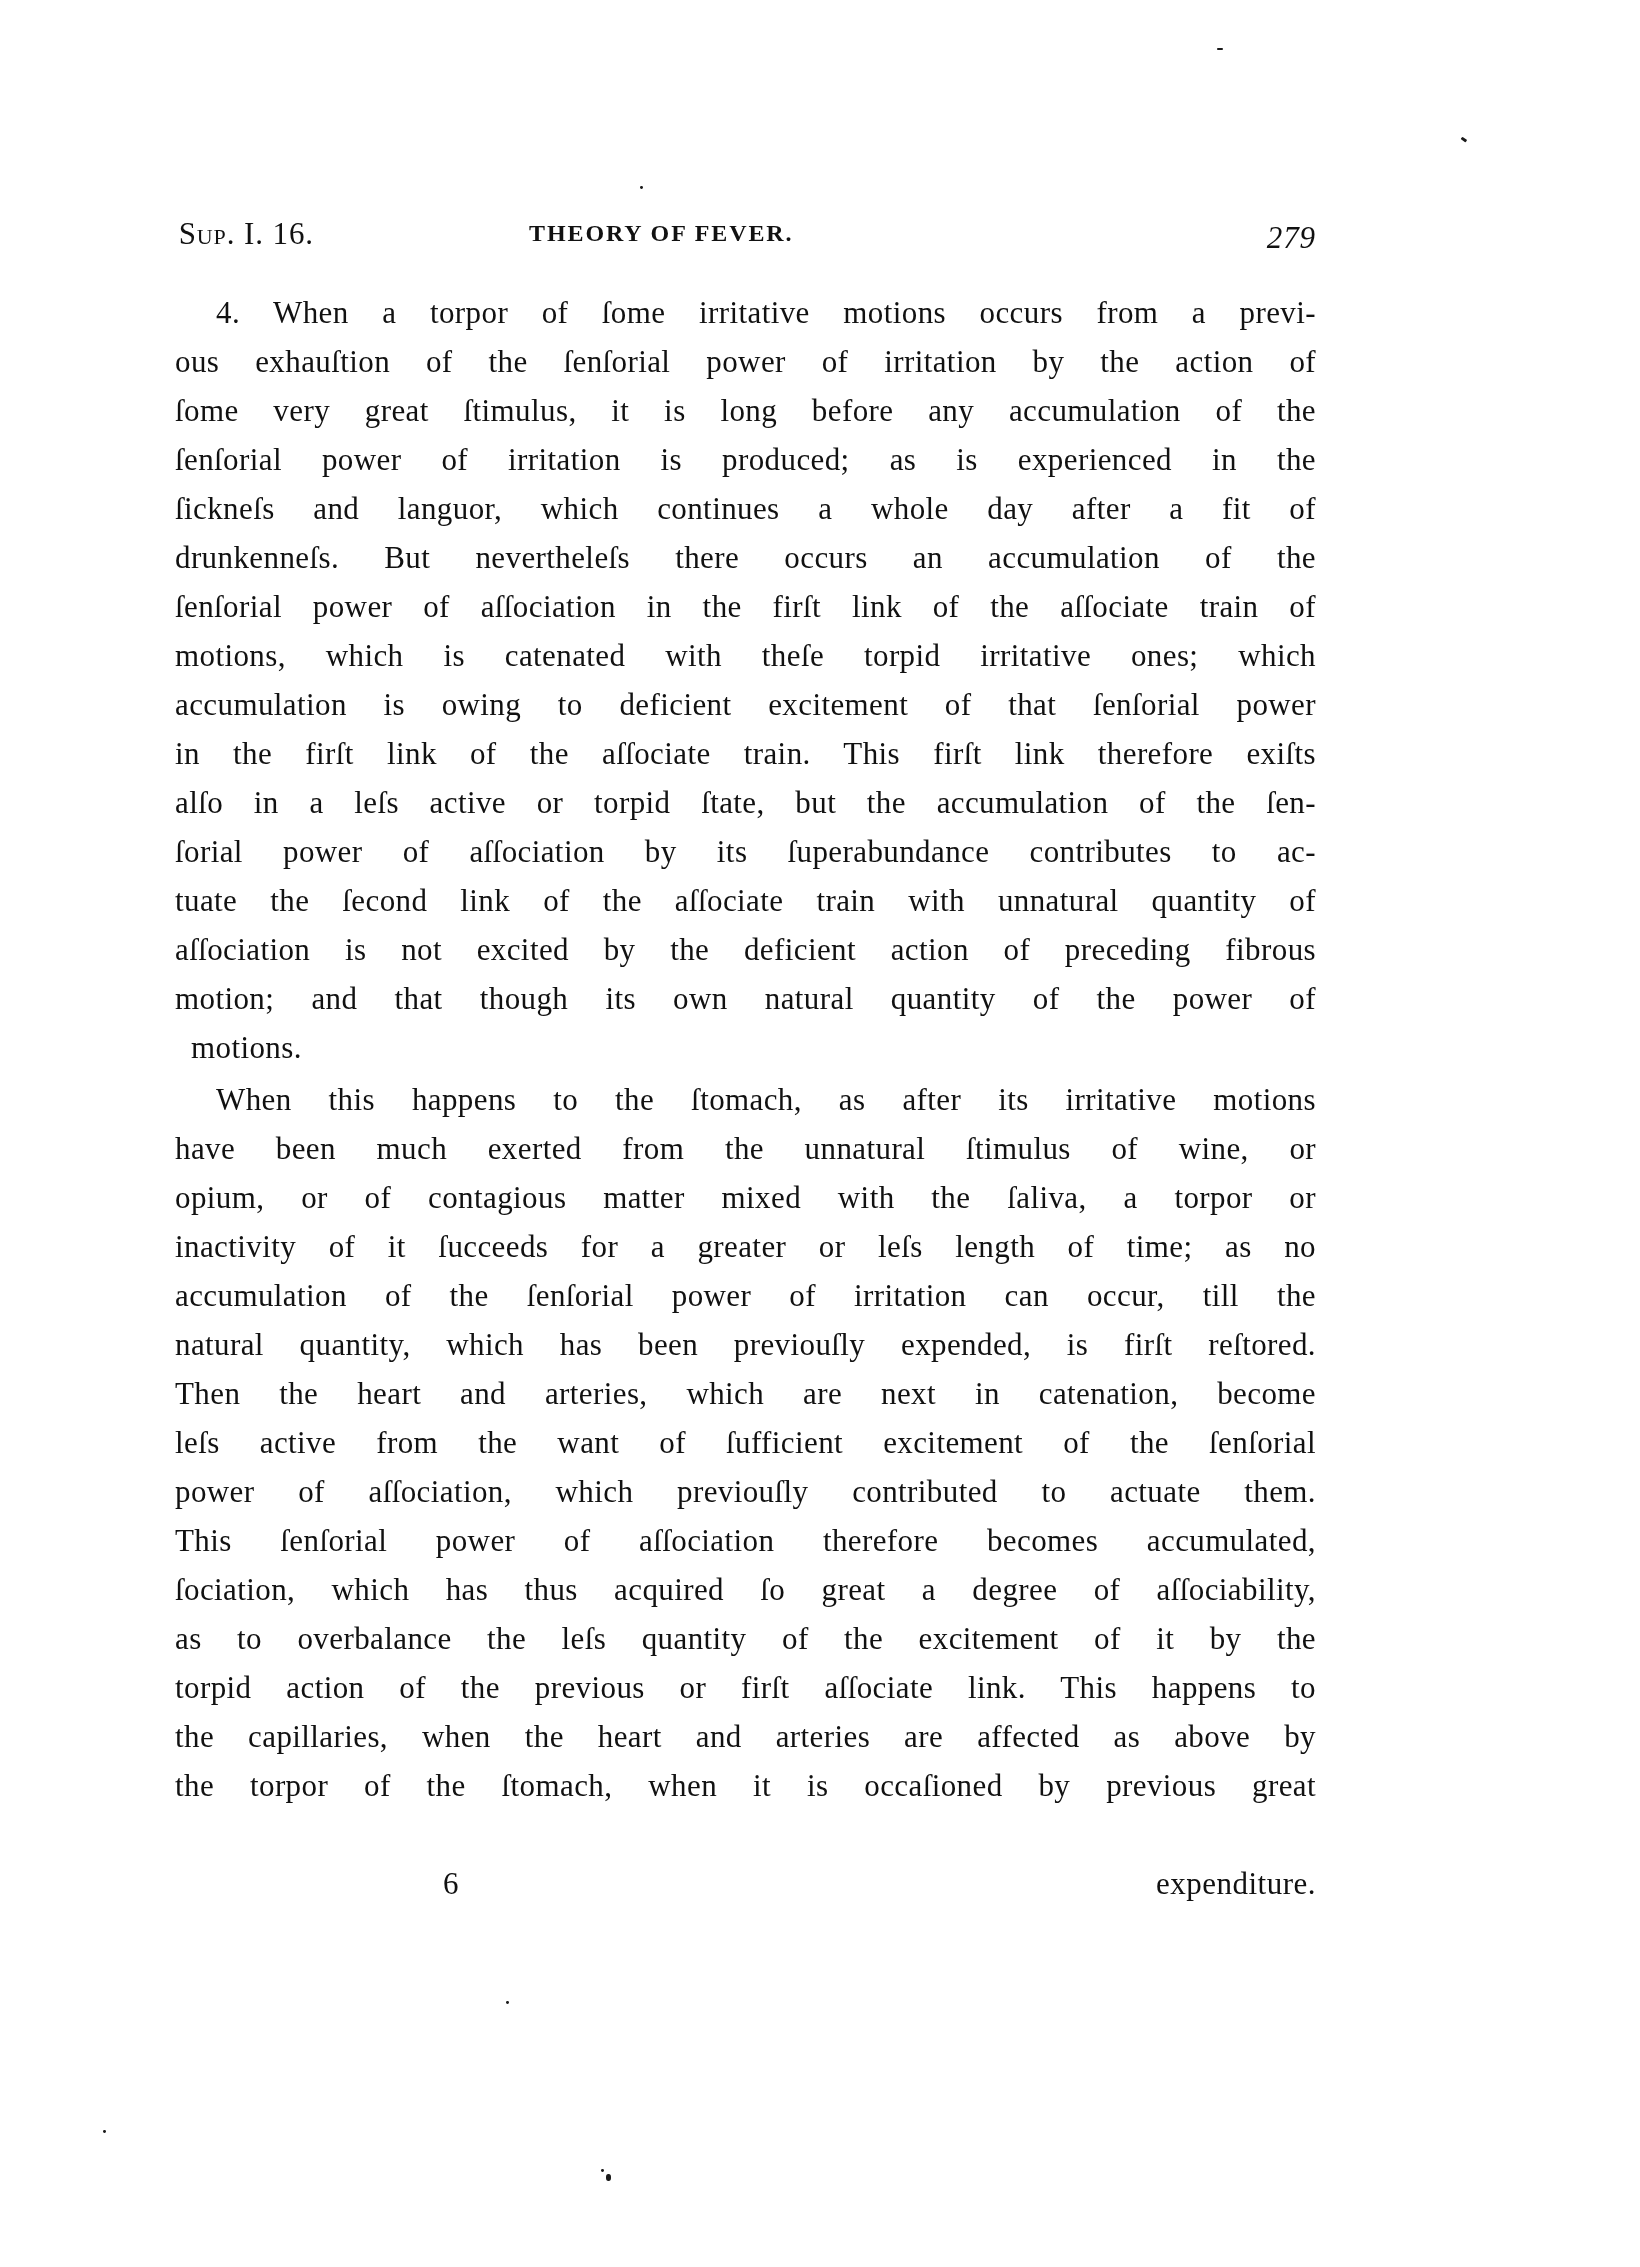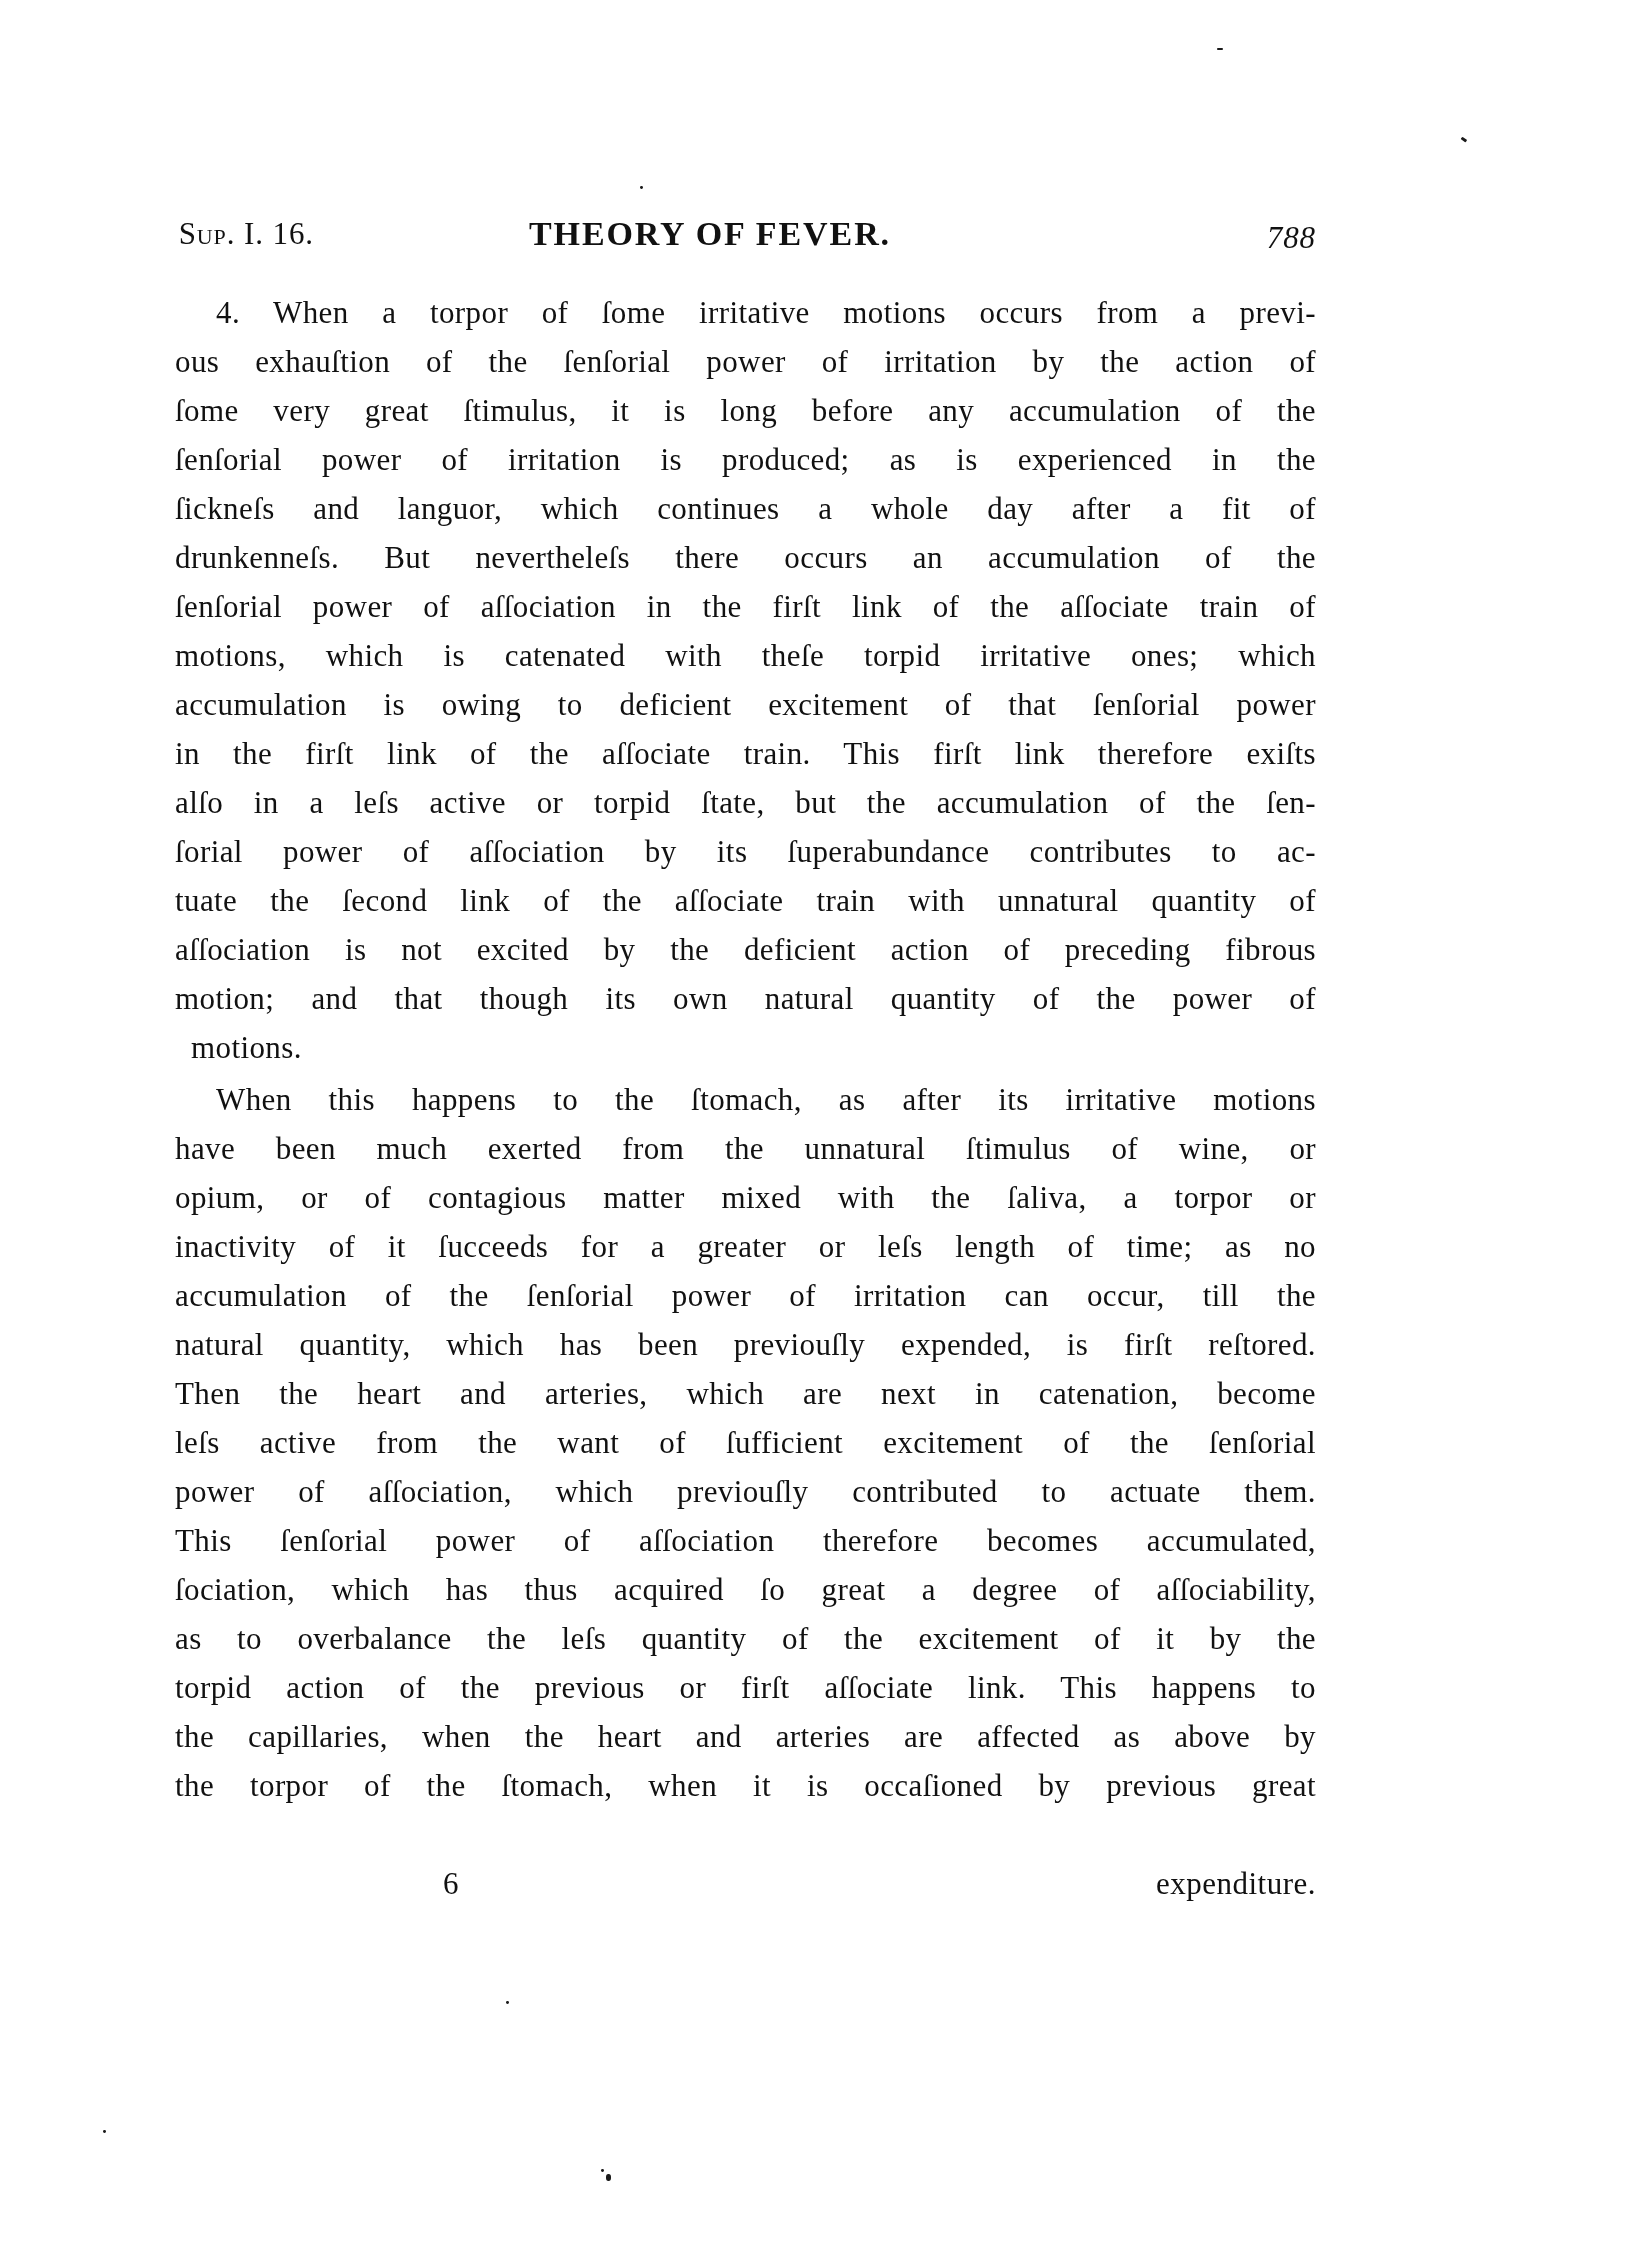--- a/index.html
+++ b/index.html
@@ -34,21 +34,21 @@
       top: 0;
       font-size: 31px;
       line-height: 45px;
       letter-spacing: 0.9px;
       font-variant: small-caps;
     }
     .rh-title {
       position: absolute;
       left: 354px;
       top: 0;
-      font-size: 34px;
+      font-size: 24px;
       line-height: 45px;
       letter-spacing: 1.9px;
       font-weight: bold;
     }
     .rh-page {
       position: absolute;
       right: 0;
       top: 3.7px;
       font-size: 31px;
       line-height: 45px;
@@ -136,21 +136,21 @@
   <div class="speck" style="left:1217px;top:48px;width:5.6px;height:1.9px;border-radius:0.9px;"></div>
   <div class="speck" style="left:1461px;top:138px;width:5.6px;height:2.8px;border-radius:0.9px;transform:rotate(35deg);"></div>
   <div class="speck" style="left:506px;top:2001px;width:2.8px;height:2.8px;"></div>
   <div class="speck" style="left:103px;top:2130px;width:2.8px;height:2.8px;"></div>
   <div class="speck" style="left:601px;top:2169px;width:2.8px;height:2.8px;"></div>
   <div class="speck" style="left:606px;top:2174px;width:4.7px;height:6.5px;"></div>
 
   <header class="running-head">
     <span class="rh-section">Sup. I. 16.</span>
     <span class="rh-title">THEORY OF FEVER.</span>
-    <span class="rh-page">788</span>
+    <span class="rh-page">279</span>
   </header>
 
   <main class="body-text">
 
     <div class="para">
       <div class="line first"><span class="txt">4. When a torpor of ſome irritative motions occurs from a previ-</span></div>
       <div class="line"><span class="txt">ous exhauſtion of the ſenſorial power of irritation by the action of</span></div>
       <div class="line"><span class="txt">ſome very great ſtimulus, it is long before any accumulation of the</span></div>
       <div class="line"><span class="txt">ſenſorial power of irritation is produced; as is experienced in the</span></div>
       <div class="line"><span class="txt">ſickneſs and languor, which continues a whole day after a fit of</span></div>

